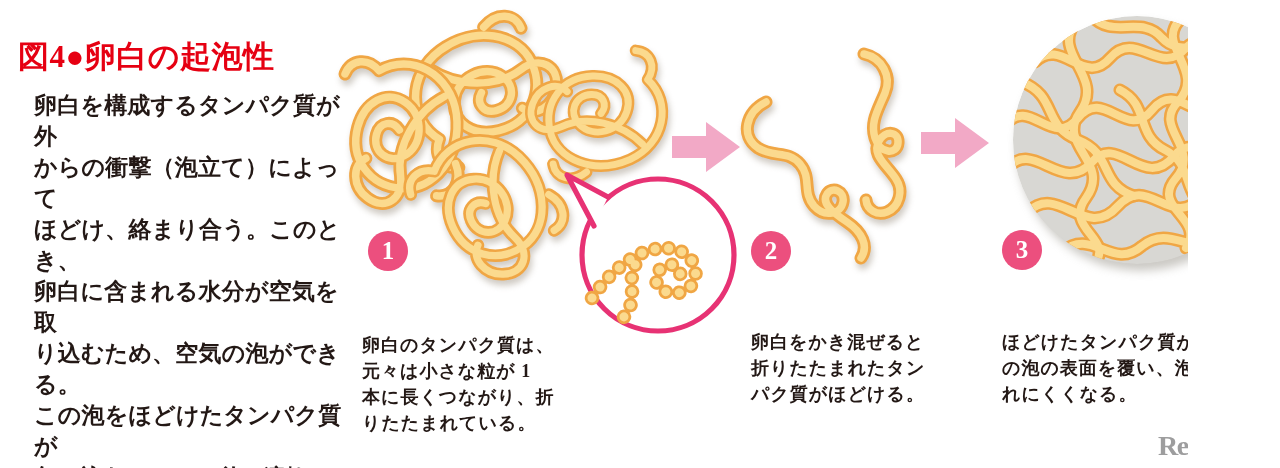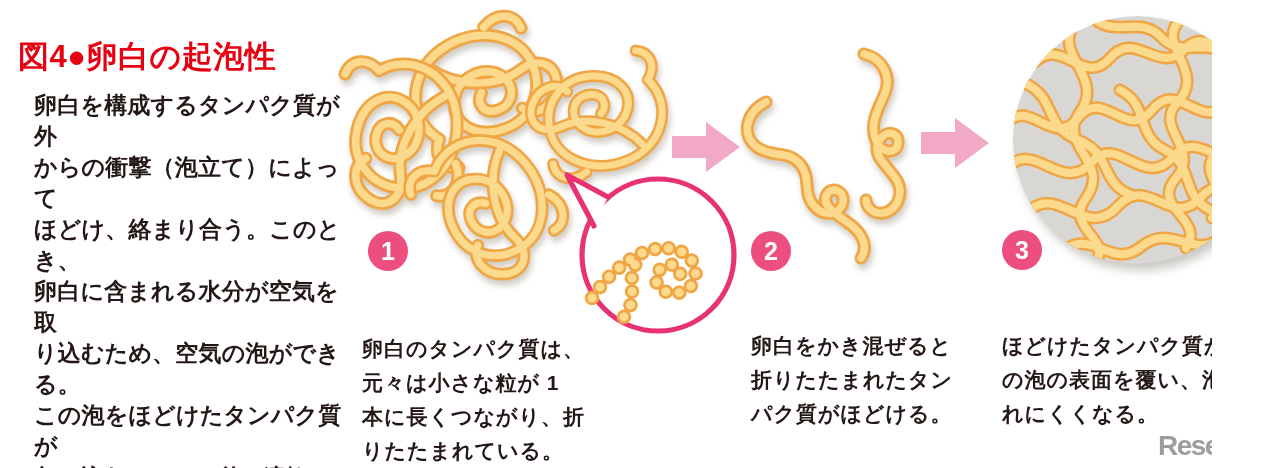--- a/index.html
+++ b/index.html
@@ -1,18 +1,18 @@
 <!DOCTYPE html>
 <html><head>
 <meta charset="utf-8">
 <style>
   html,body{margin:0;padding:0;background:#fff;}
   .stage{
     position:relative;width:1188px;height:468px;background:#ffffff;overflow:hidden;
-    font-family:Liberation Sans, sans-serif;color:#231815;padding-left:24px;
+    font-family:Liberation Serif, serif;color:#231815;
   }
   
   .intro{position:absolute;left:18px;top:40px;width:350px;}
   .intro-title{
     margin:0 0 14px 0;font-size:31px;font-weight:bold;color:#e60012;letter-spacing:0.5px;line-height:1.1;
   }
   .intro-body{
     margin:16px;font-size:23px;line-height:31px;font-weight:bold;color:#231815;
     white-space:pre-line;letter-spacing:0.2px;
   }
@@ -20,21 +20,21 @@
   .badge{
     position:absolute;width:40px;height:40px;border-radius:50%;background:#ec4f7e;
     display:flex;align-items:center;justify-content:center;
     color:#fff;font-size:25px;font-weight:bold;
   }
   .badge1{left:368px;top:231px;}
   .badge2{left:751px;top:231px;}
   .badge3{left:1002px;top:230px;}
   
   .caption{
-    position:absolute;font-size:21px;line-height:34px;font-weight:600;color:#231815;
+    position:absolute;font-size:18px;line-height:26px;font-weight:600;color:#231815;
     white-space:pre-line;letter-spacing:1px;margin-top:40px;
   }
   .cap1{left:362px;top:292px;width:225px;}
   .cap2{left:751px;top:289px;width:215px;}
   .cap3{left:1002px;top:289px;width:275px;}
   
   .art{position:absolute;left:0;top:0;pointer-events:none;}
   .no{fill:none;stroke:#f0a644;stroke-width:13;stroke-linecap:round;stroke-linejoin:round;}
   .ny{fill:none;stroke:#fbda8e;stroke-width:7.5;stroke-linecap:round;stroke-linejoin:round;}
   .wo{fill:none;stroke:#f0a644;stroke-width:13;stroke-linecap:round;stroke-linejoin:round;}

